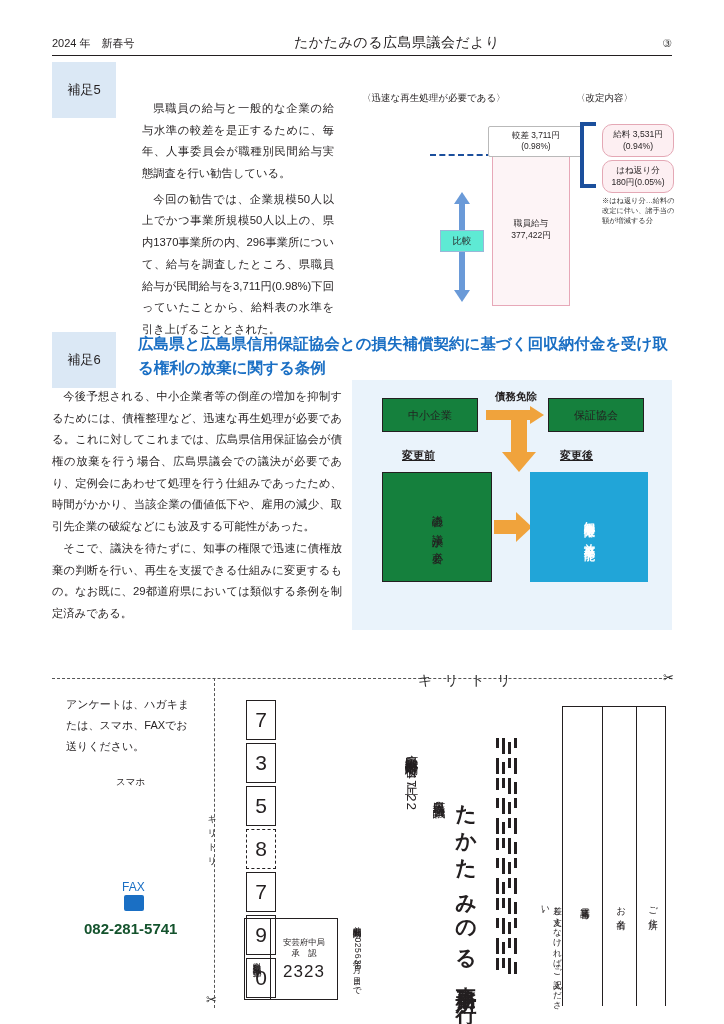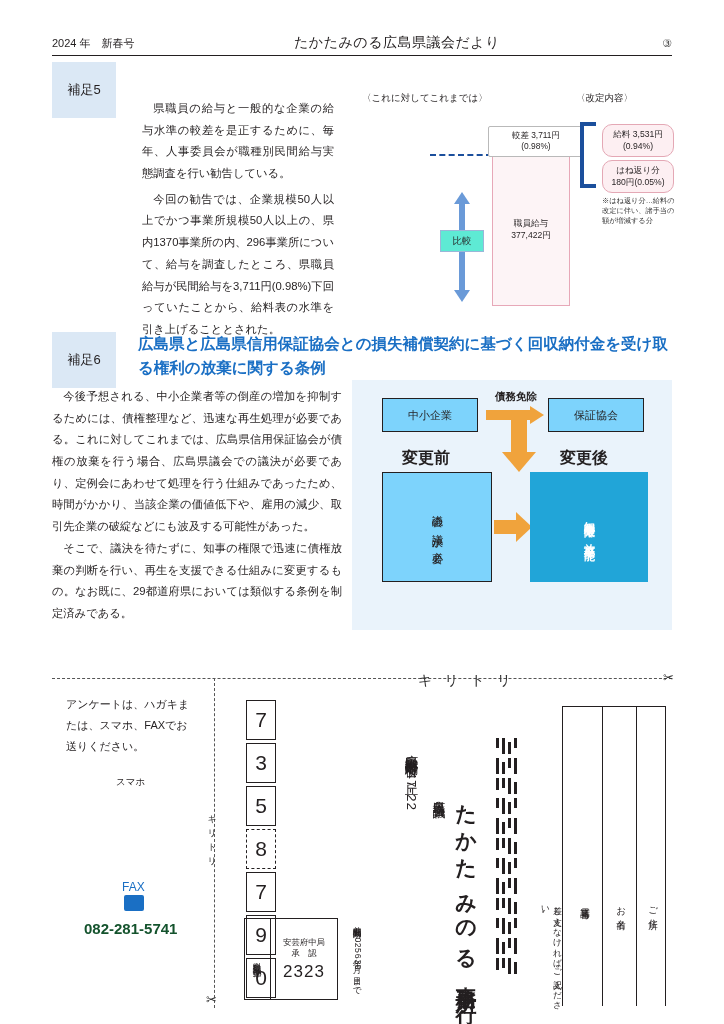--- a/index.html
+++ b/index.html
@@ -141,34 +141,34 @@
     position:absolute; left: 258px; top: 104px; width: 74px;
     font-size: 7.2px; line-height: 1.4; color:#333;
   }
 
   
   .fig6 {
     position:absolute; left: 352px; top: 380px; width: 320px; height: 250px;
     background: #eaf3fb;
   }
   .box-w {
-    position:absolute; background:#7dd3fc; border:1px solid #231f20;
+    position:absolute; background:#15803d; border:1px solid #231f20;
     display:flex; align-items:center; justify-content:center;
     font-size: 11px;
   }
   .b-sme   { left: 30px; top: 18px; width: 96px; height: 34px; }
   .b-hosho { left: 196px; top: 18px; width: 96px; height: 34px; }
   .b-before{ left: 30px; top: 92px; width: 110px; height: 110px; }
   .b-after {
     left: 178px; top: 92px; width: 118px; height: 110px;
     background:#21a5d8; border:none; color:#fff; font-weight:bold;
   }
   .vert { writing-mode: vertical-rl; text-orientation: upright; letter-spacing: 2px; }
   .lbl-before, .lbl-after {
-    position:absolute; font-size: 16px; font-weight:bold; color:#231f20;
+    position:absolute; font-size: 11px; font-weight:bold; color:#231f20;text-decoration:underline;
   }
   .lbl-before { left: 50px; top: 68px; }
   .lbl-after  { left: 208px; top: 68px; }
   .arrow-h {
     position:absolute; left: 134px; top: 26px; width: 58px; height: 18px;
   }
   .arrow-h .shaft { position:absolute; left:0; top:4px; width:44px; height:10px; background:#f0a33c; }
   .arrow-h .head {
     position:absolute; right:0; top:0; width:0;height:0;
     border-top:9px solid transparent; border-bottom:9px solid transparent;
@@ -332,21 +332,21 @@
   </div>
   <div class="header-rule"></div>
 
   <div class="badge badge5">補足5</div>
   <div class="body-text body5">
     <p class="indent">県職員の給与と一般的な企業の給与水準の較差を是正するために、毎年、人事委員会が職種別民間給与実態調査を行い勧告している。</p>
     <p class="indent">今回の勧告では、企業規模50人以上でかつ事業所規模50人以上の、県内1370事業所の内、296事業所について、給与を調査したところ、県職員給与が民間給与を3,711円(0.98%)下回っていたことから、給料表の水準を引き上げることとされた。</p>
   </div>
 
   <div class="fig5">
-    <div class="cap cap-left">〈これに対してこれまでは〉</div>
+    <div class="cap cap-left">〈迅速な再生処理が必要である〉</div>
     <div class="cap cap-right">〈改定内容〉</div>
 
 
     <div class="bar-public">
       <div class="top3d"></div>
       <div class="lbl" style="white-space:pre-line">職員給与
 377,422円</div>
     </div>
 
     <div class="dash-line"></div>

